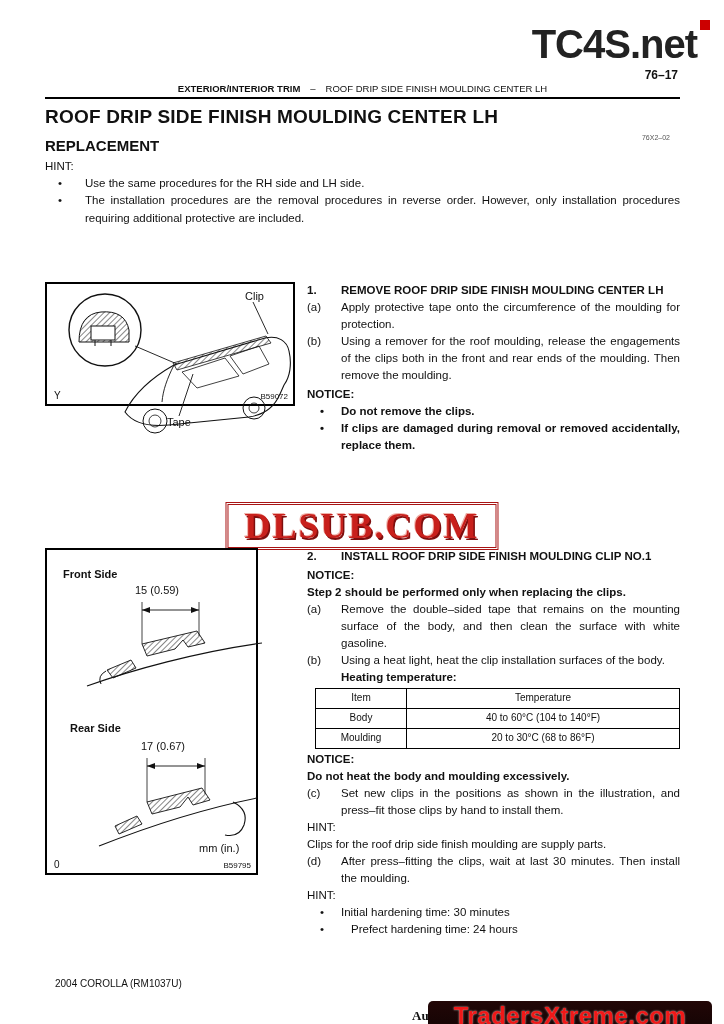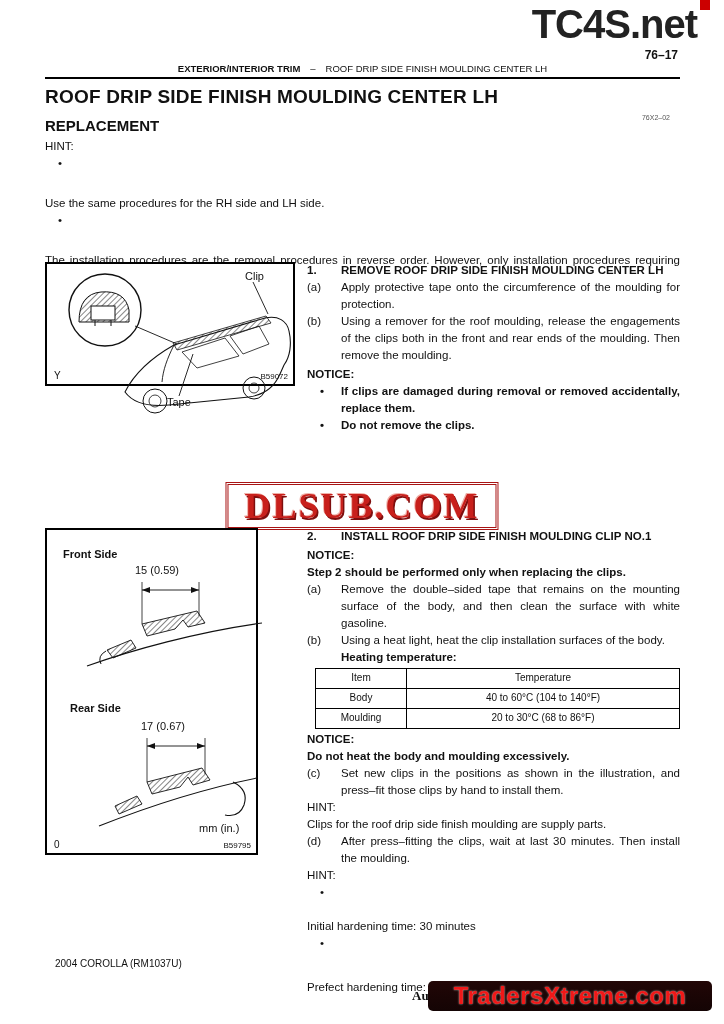--- a/index.html
+++ b/index.html
@@ -1,40 +1,40 @@
 <!DOCTYPE html>
 <html><head>
 <meta charset="utf-8">
 <style>
   * { margin:0; padding:0; box-sizing:border-box; }
   html,body { background:#ffffff; }
   .page {
     position:relative; width:724px; height:1024px; background:#fff;
     font-family:"Liberation Sans", sans-serif; color:#111; overflow:hidden;
   }
-  .abs { position:absolute; }
+  .abs { position:absolute;margin-top:20px; }
 
   
   .logo { top:0px; right:14px; font-size:40px; font-weight:bold; letter-spacing:-1px; color:#222; }
   .logo .red-sq { display:inline-block; width:10px; height:10px; background:#cc0000; margin-left:3px; vertical-align:28px; }
 
   .page-num { top:48px; right:46px; font-size:12px; font-weight:bold; }
 
   .run-head { top:63px; left:45px; width:635px; text-align:center; font-size:9.5px; white-space:nowrap; }
   .run-head .hb { font-weight:bold; }
   .run-head .sep { padding:0 10px; }
   .rule { top:77px; left:45px; width:635px; height:2px; background:#000; }
 
   .intro { top:86px; left:45px; width:635px; }
   h1 { font-size:19px; font-weight:bold; letter-spacing:0.2px; }
   h2 { font-size:15px; font-weight:bold; margin-top:9px; }
   .doc-code { position:absolute; right:10px; top:28px; font-size:7px; color:#555; }
   .hint-lbl { font-size:11.5px; margin-top:6px; }
   .top-bullets { margin-top:3px; font-size:11.5px; line-height:1.5; }
-  .b-row { display:flex;flex-direction:column; }
+  .b-row { display:flex; }
   .b-row .dot { flex:0 0 40px; padding-left:13px; }
   .b-row .dot::before { content:"\2022"; }
   .b-row .txt { flex:1; text-align:justify; }
 
   
   .figbox { border:2px solid #000; background:#fff; }
   .fig1 { top:262px; left:45px; width:250px; height:124px; }
   .fig2 { top:528px; left:45px; width:213px; height:327px; }
   .fig-label { position:absolute; font-size:11px; }
   .fig-label.bold { font-weight:bold; }
@@ -159,25 +159,25 @@
       <span class="lbl">(a)</span>
       <span class="txt">Apply protective tape onto the circumference of the moulding for protection.</span>
     </div>
     <div class="p">
       <span class="lbl">(b)</span>
       <span class="txt">Using a remover for the roof moulding, release the engagements of the clips both in the front and rear ends of the moulding. Then remove the moulding.</span>
     </div>
     <div class="notice-lbl">NOTICE:</div>
     <div class="n-row">
       <span class="dot"></span>
-      <span class="txt">If clips are damaged during removal or removed accidentally, replace them.</span>
+      <span class="txt">Do not remove the clips.</span>
     </div>
     <div class="n-row">
       <span class="dot"></span>
-      <span class="txt">Do not remove the clips.</span>
+      <span class="txt">If clips are damaged during removal or removed accidentally, replace them.</span>
     </div>
   </div>
 
   <div class="abs wm-mid">DLSUB.COM</div>
 
   <div class="abs figbox fig2">
     <svg width="246" height="323" viewBox="0 0 246 323">
       <defs>
         <pattern id="hatch2" width="4" height="4" patternUnits="userSpaceOnUse" patternTransform="rotate(45)">
           <line x1="0" y1="0" x2="0" y2="4" stroke="#222" stroke-width="1.1"></line>

